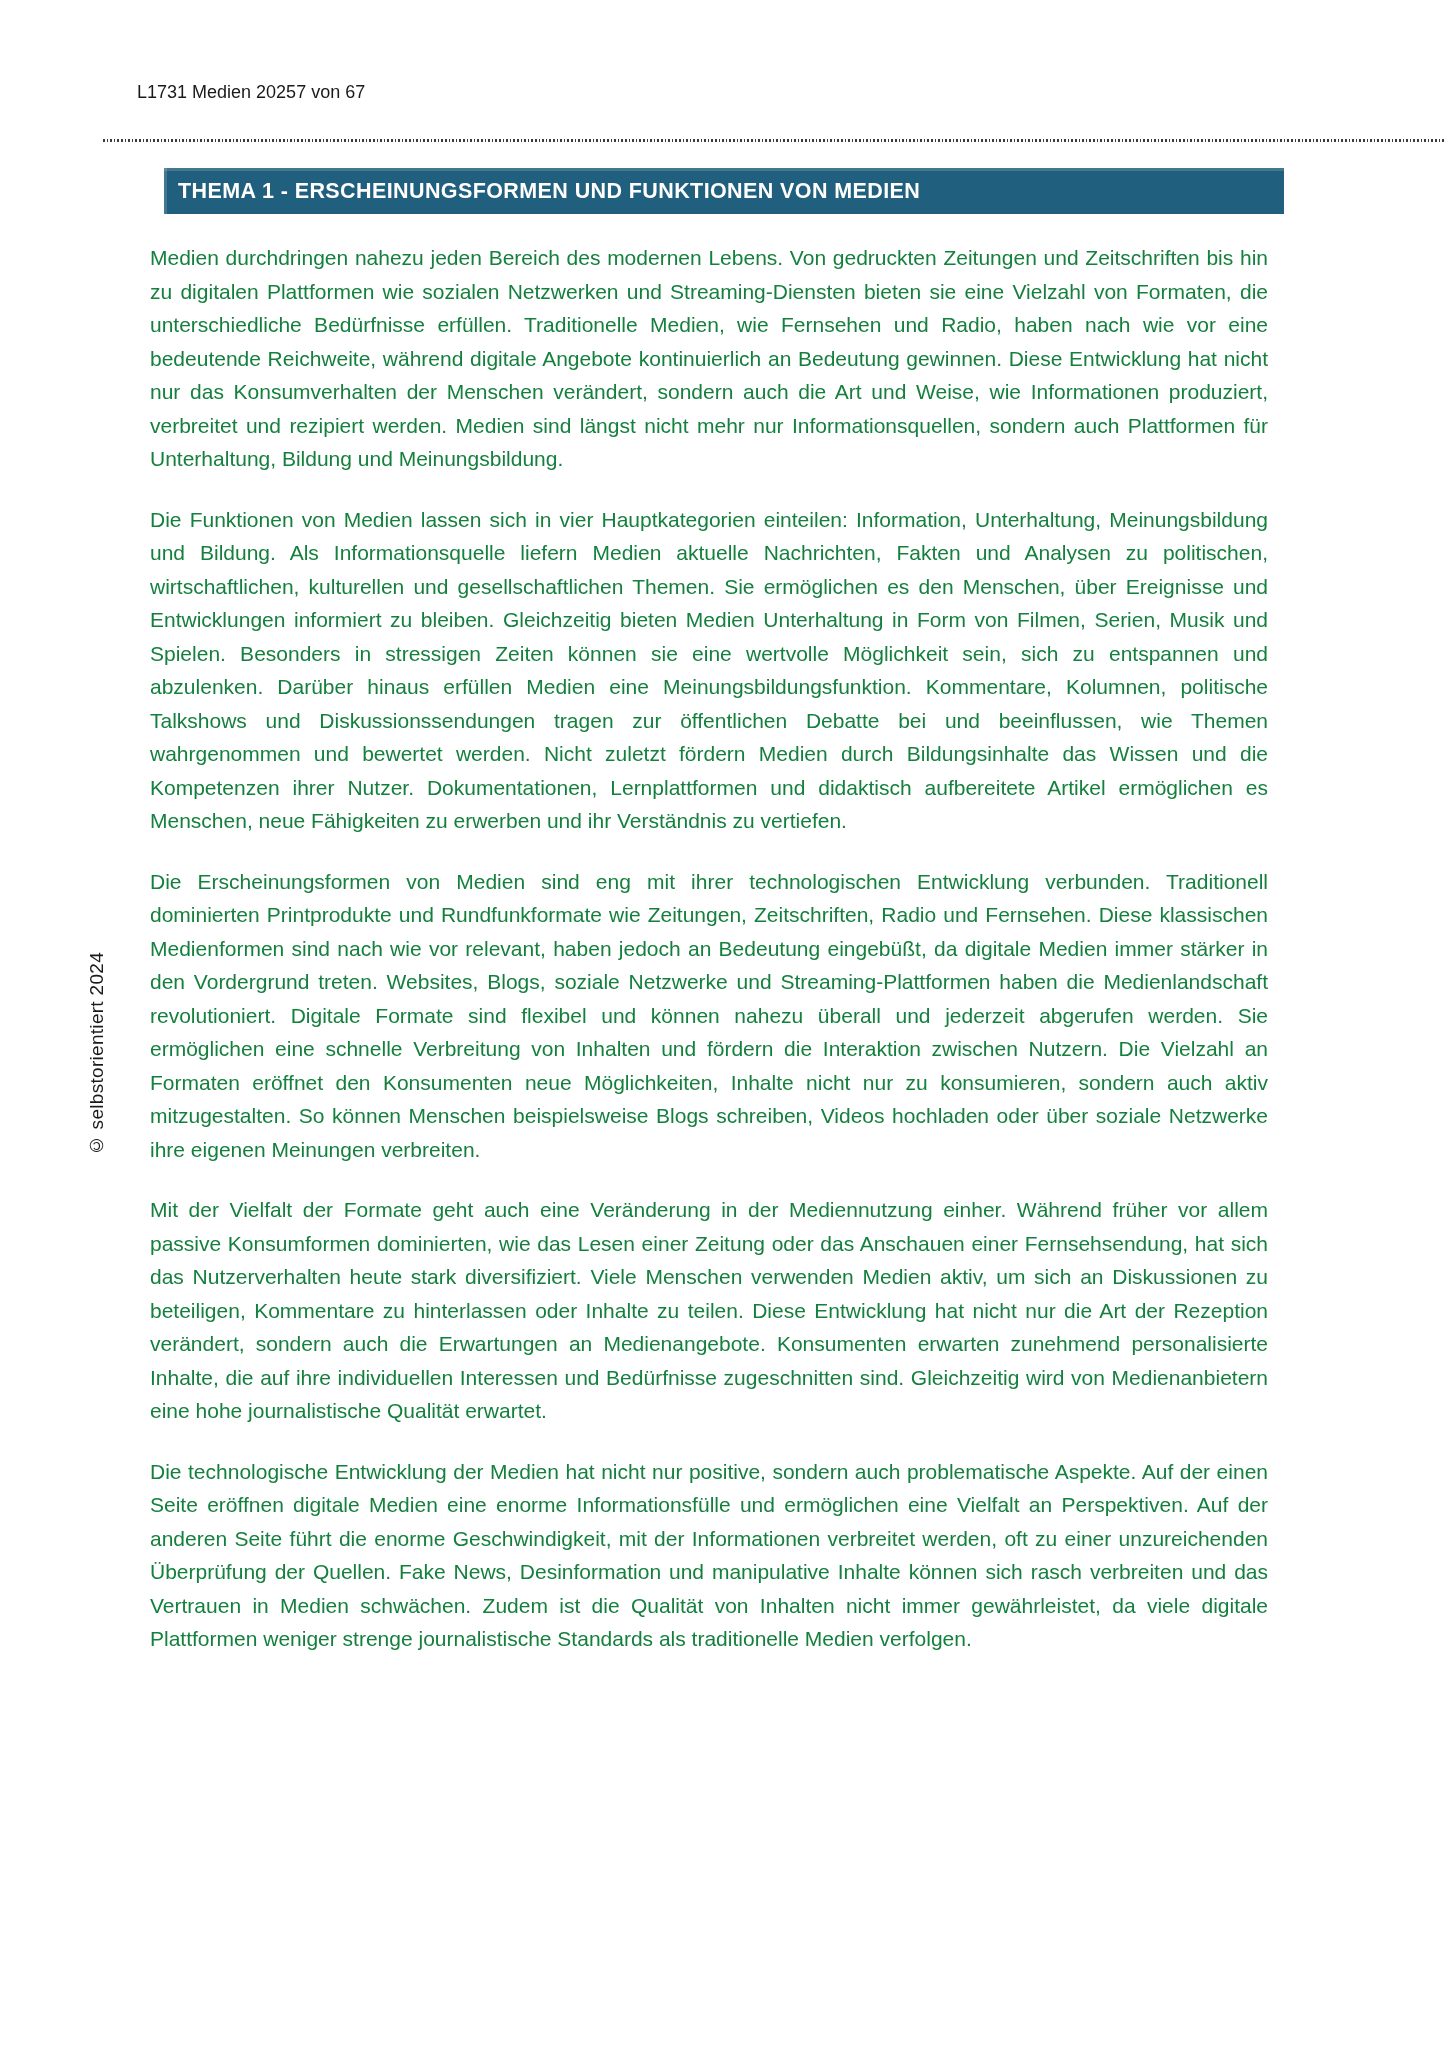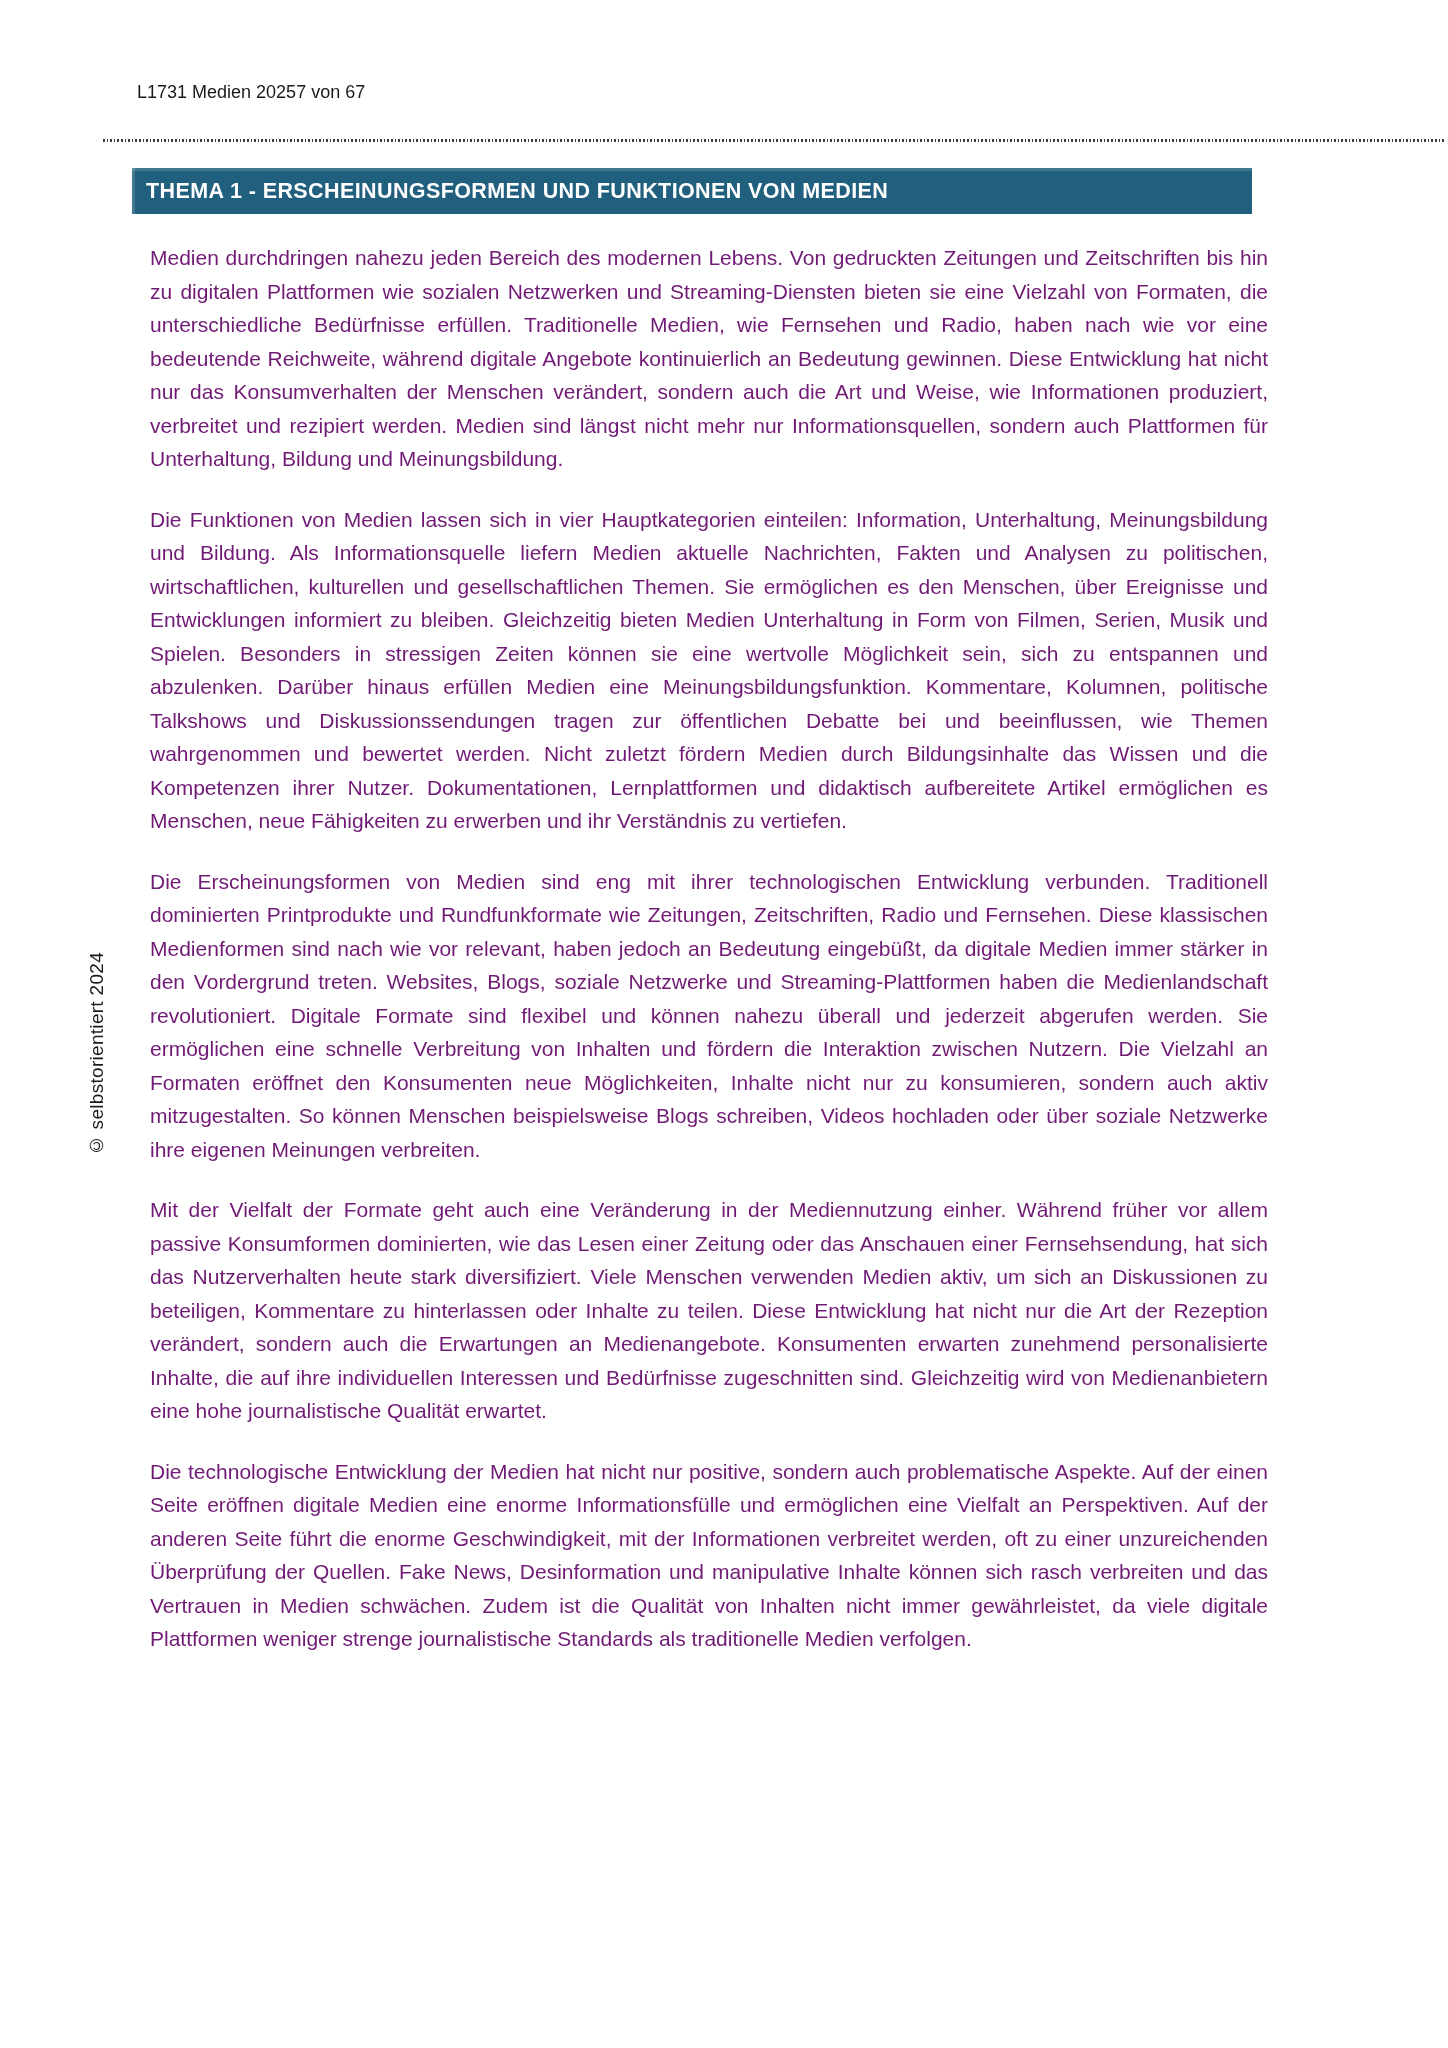--- a/index.html
+++ b/index.html
@@ -35,21 +35,21 @@
     left: 103px;
     width: 1341px;
     height: 3px;
     background: repeating-linear-gradient(90deg, #3c3c3c 0 1.6px, transparent 1.6px 3.6px);
   }
 
   
   .title-bar {
     position: absolute;
     top: 168px;
-    left: 132px;
+    left: 164px;
     width: 1120px;
     height: 46px;
     box-sizing: border-box;
     background: #205f7d;
     box-shadow: inset 0 3px 0 rgba(255,255,255,0.16), inset 3px 0 0 rgba(255,255,255,0.16);
     display: flex;
     align-items: center;
     padding-left: 14px;
   }
   .title-bar h1 {
@@ -63,21 +63,21 @@
 
   
   .body-text {
     position: absolute;
     top: 241px;
     left: 150px;
     width: 1118px;
     font-size: 21px;
     line-height: 33.5px;
     text-align: justify;
-    color: #701a75;
+    color: #15803d;
   }
   .body-text p {
     margin: 0 0 27px 0;
   }
 
   
   .watermark {
     position: absolute;
     top: 952px;
     left: 86px;

